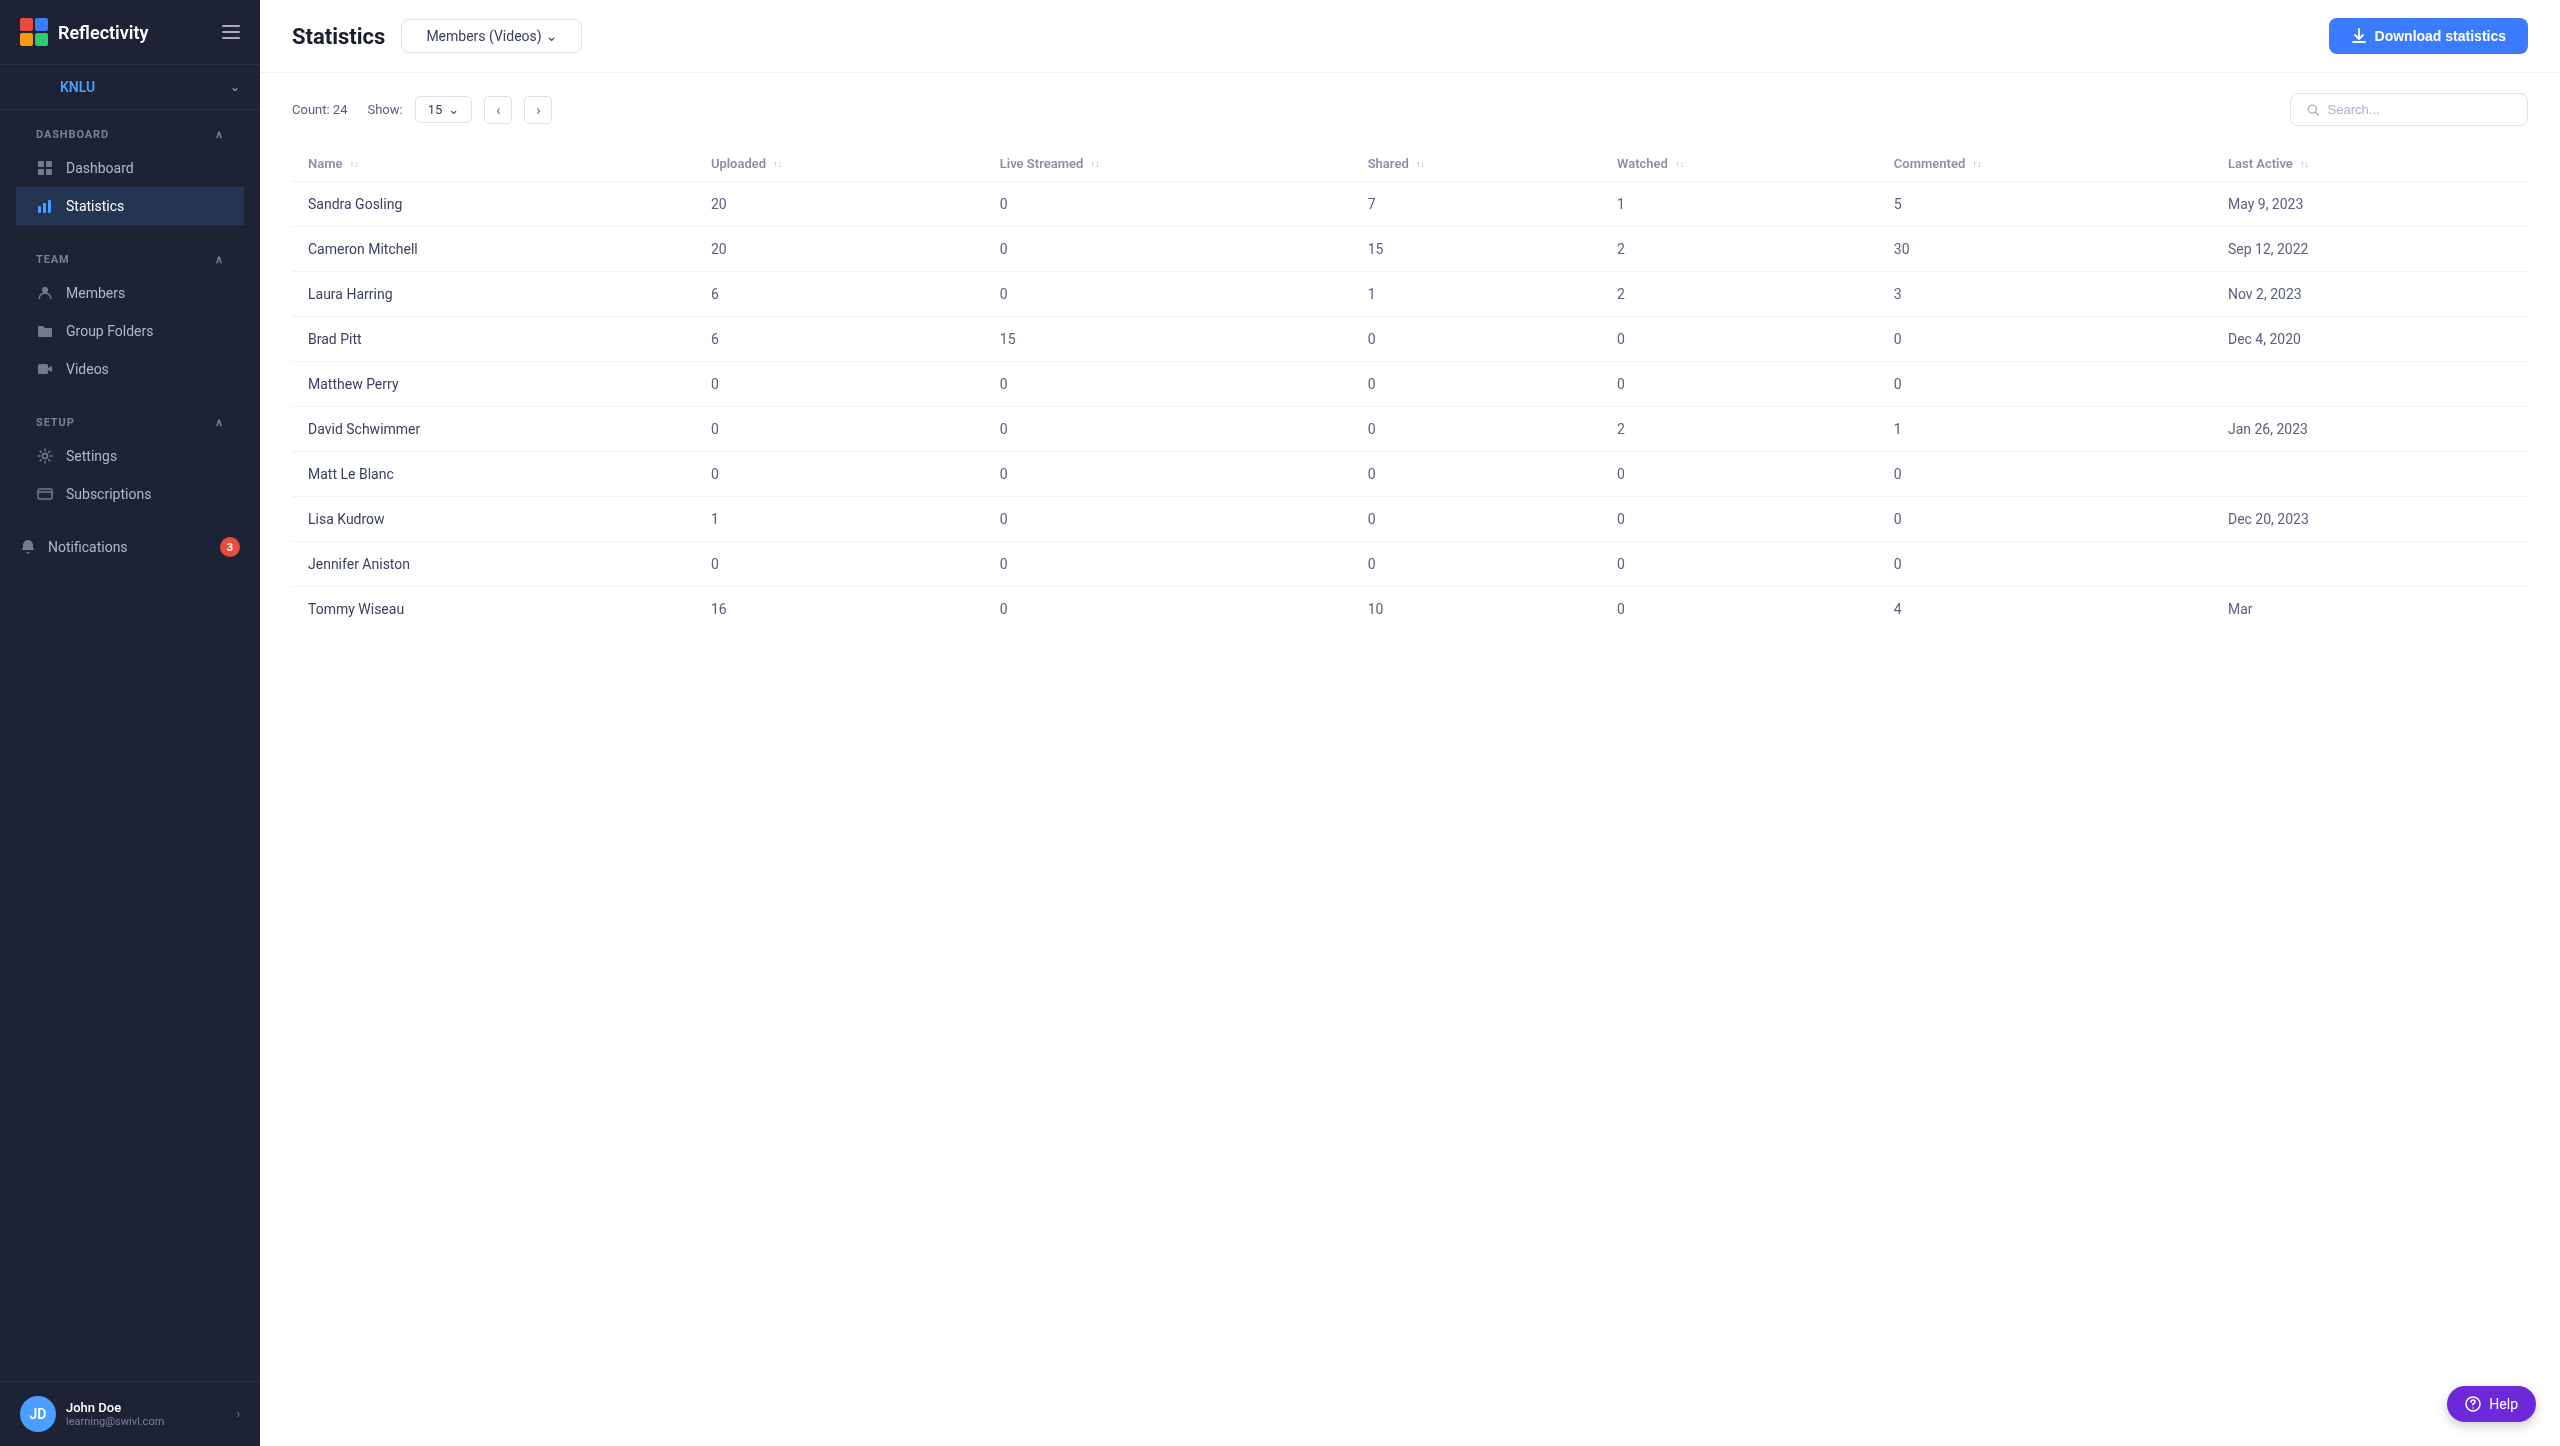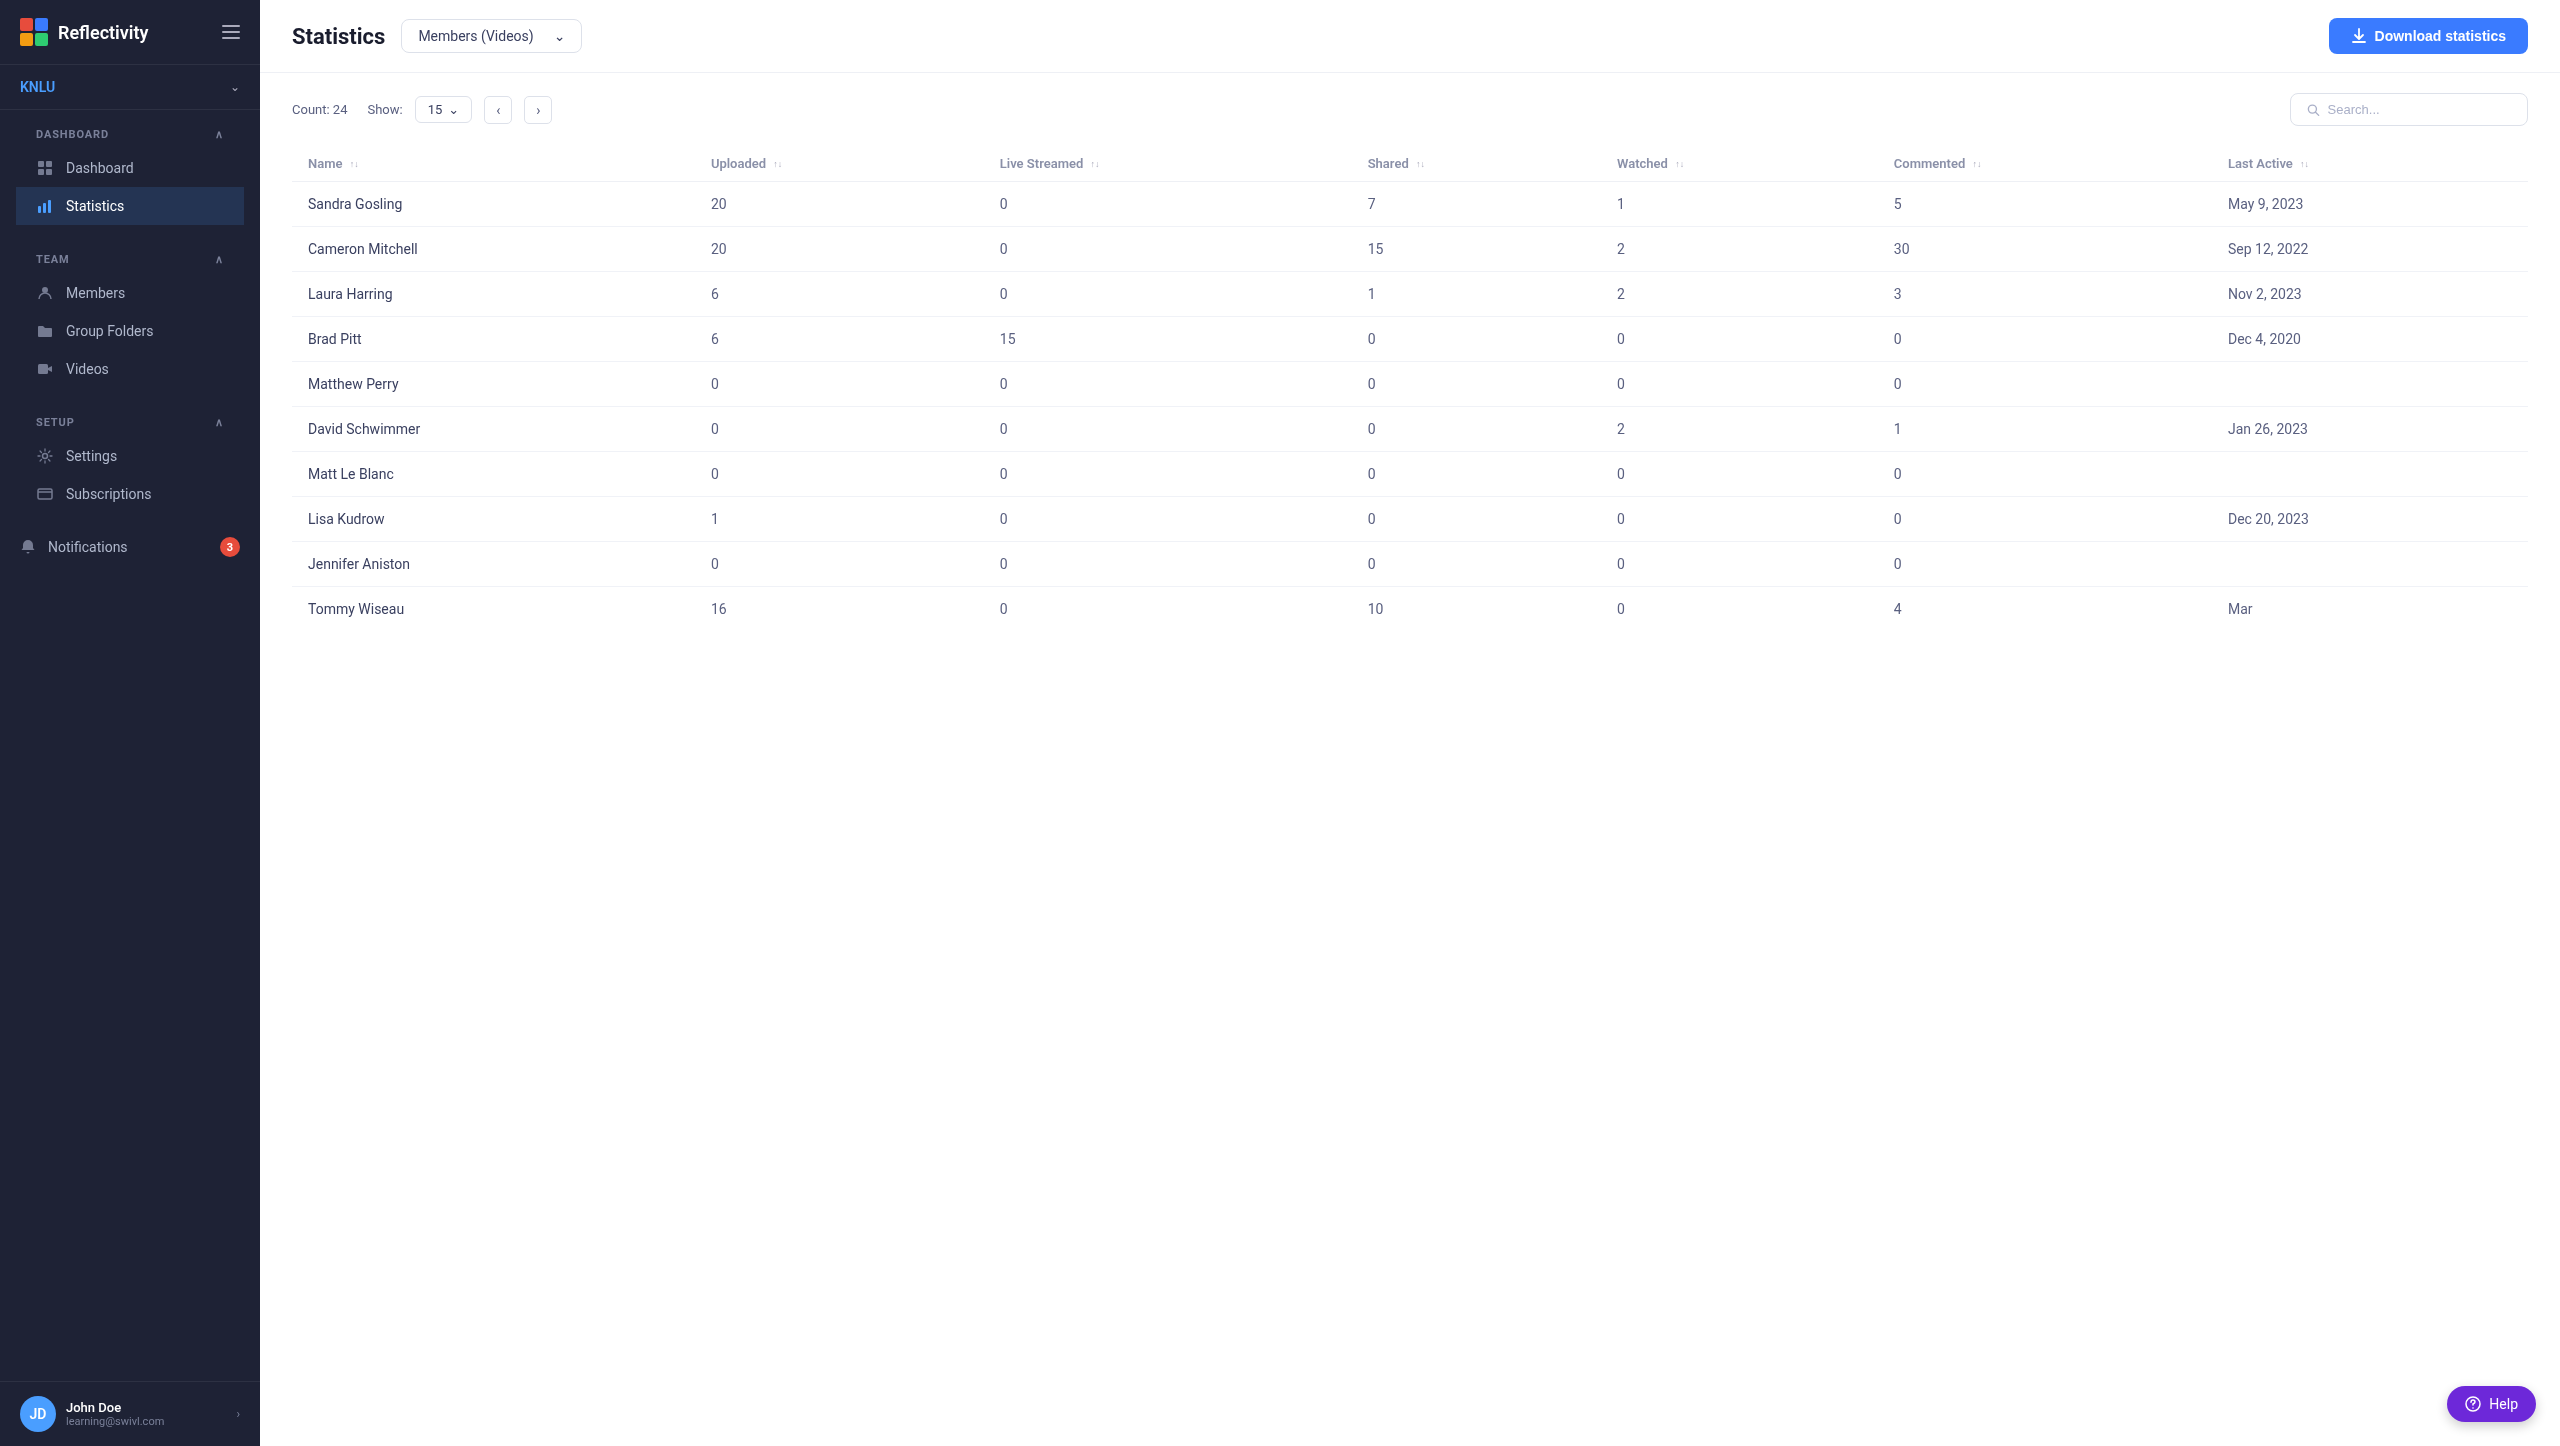--- a/index.html
+++ b/index.html
@@ -55,20 +55,21 @@
       padding: 14px 20px;
       display: flex;
       align-items: center;
       justify-content: space-between;
       border-bottom: 1px solid rgba(255,255,255,0.07);
     }
     .org-name {
       color: #4a9eff;
       font-size: 14px;
       font-weight: 600;
+      margin-left: 40px;
     }
     .org-chevron {
       color: #aab;
       font-size: 12px;
     }
     .sidebar-section {
       padding: 10px 16px;
       text-align: right;
     }
     .sidebar-section-header {
@@ -166,22 +167,22 @@
       gap: 16px;
     }
     .page-title {
       font-size: 22px;
       font-weight: 700;
       color: #1a1d2e;
     }
     .filter-dropdown {
       display: flex;
       align-items: center;
-      gap: 20px;
-      padding: 8px 16px;
+      gap: 4px;
+      padding: 8px 24px;
       border: 1.5px solid #dde1ea;
       border-radius: 8px;
       font-size: 14px;
       color: #3a4060;
       background: #fff;
       cursor: pointer;
     }
     .download-btn {
       margin-left: auto;
       display: flex;

